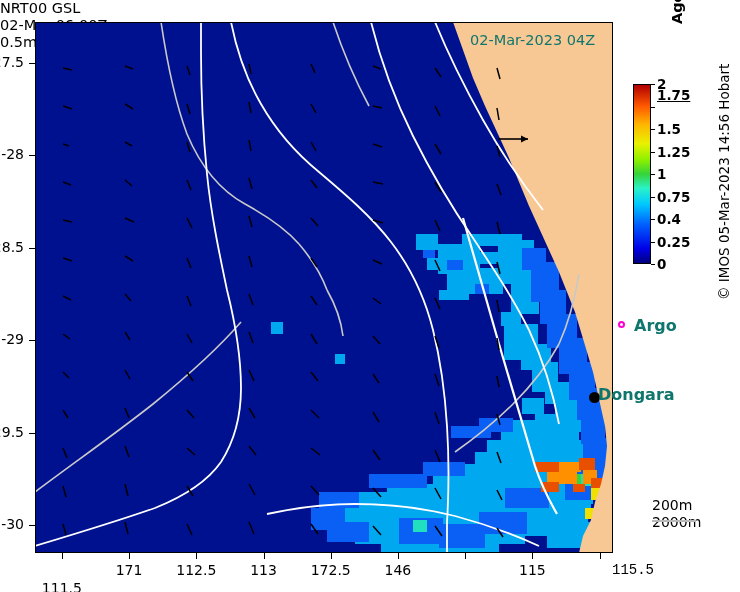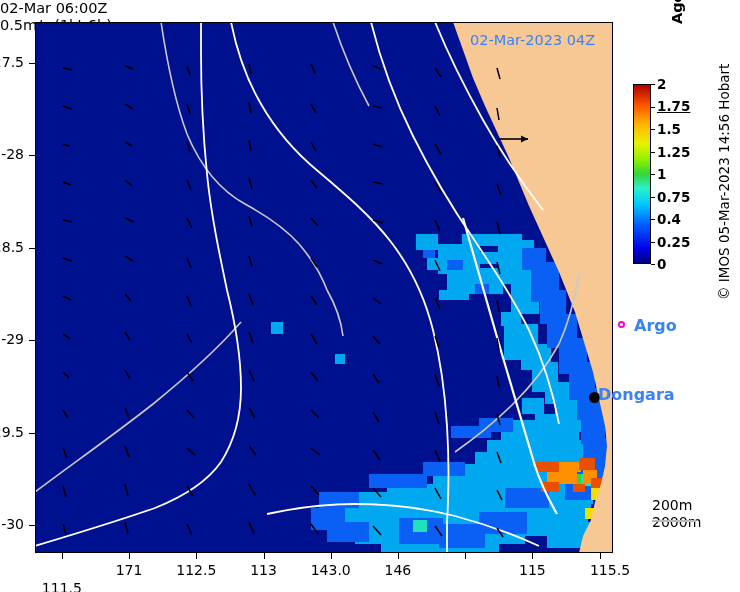--- a/index.html
+++ b/index.html
@@ -31,21 +31,21 @@
   .xlabel{
     position:absolute;top:562px;font-size:14px;color:#000;
     text-align:center;width:70px;
   }
   .ylabel{
     position:absolute;left:-44px;font-size:14px;color:#000;
     text-align:right;width:68px;
   }
 
   
-  .map-text{position:absolute;color:#3b82f6;font-size:14px;white-space:nowrap;}
+  .map-text{position:absolute;color:#0f766e;font-size:14px;white-space:nowrap;}
   #date-stamp{left:470px;top:32px;font-size:14.5px;}
   #vector-key{left:485px;top:79px;line-height:17px;font-size:14.5px;}
   #vector-key div{white-space:nowrap;}
   #ref-arrow{position:absolute;left:498px;top:133px;width:36px;height:12px;}
 
   #argo-label{left:634px;top:316px;font-weight:bold;font-size:16px;}
   #argo-marker{
     position:absolute;left:618px;top:321px;width:7px;height:7px;
     border:2px solid #ff00d0;border-radius:50%;box-sizing:border-box;
     background:transparent;
@@ -340,20 +340,21 @@
           <path d="M 462 506 l 6 9"></path>
       </g>
     </svg>
   </div>
 
   <div id="map-frame"></div>
 
   <div class="map-text" id="date-stamp">02-Mar-2023 04Z</div>
 
   <div id="vector-key">
+    <div>NRT00 GSL</div>
     <div>02-Mar 06:00Z</div>
     <div>0.5m/s (1kt 6h)</div>
   </div>
   <svg id="ref-arrow" viewBox="0 0 36 12">
     <path d="M 0 6 L 30 6" stroke="#000" stroke-width="1.6" fill="none"></path>
     <path d="M 30 6 L 23 2.5 L 23 9.5 Z" fill="#000"></path>
   </svg>
 
   <div id="argo-marker"></div>
   <div class="map-text" id="argo-label">Argo</div>
@@ -380,45 +381,45 @@
   <div id="copyright">© IMOS 05-Mar-2023 14:56 Hobart</div>
 <div class="tick xtick" style="left: 61.8837px;"></div>
     <div class="xlabel" style="left: 26.8837px; margin-top: 18px;">111.5</div>
     <div class="tick xtick" style="left: 129.093px;"></div>
     <div class="xlabel" style="left: 94.093px;">171</div>
     <div class="tick xtick" style="left: 196.302px;"></div>
     <div class="xlabel" style="left: 161.302px;">112.5</div>
     <div class="tick xtick" style="left: 263.512px;"></div>
     <div class="xlabel" style="left: 228.512px;">113</div>
     <div class="tick xtick" style="left: 330.721px;"></div>
-    <div class="xlabel" style="left: 295.721px;">143.0</div>
+    <div class="xlabel" style="left: 295.721px;">172.5</div>
     <div class="tick xtick" style="left: 397.93px;"></div>
     <div class="xlabel" style="left: 362.93px;">146</div>
     <div class="tick xtick" style="left: 465.14px;"></div>
     <div class="xlabel" style="left: 454px; margin-top: 32px;">114.5</div>
     <div class="tick xtick" style="left: 532.349px;"></div>
     <div class="xlabel" style="left: 497.349px;">115</div>
     <div class="tick xtick" style="left: 599.558px;"></div>
-    <div class="xlabel" style="left: 575px;">115.5</div>
+    <div class="xlabel" style="left: 598px; font-family: Liberation Mono, monospace;">115.5</div>
     <div class="tick ytick" style="top: 62.7038px;"></div>
     <div class="ylabel" style="top: 53.7038px;">-27.5</div>
     <div class="tick ytick" style="top: 155.213px;"></div>
     <div class="ylabel" style="top: 146.213px;">-28</div>
     <div class="tick ytick" style="top: 247.721px;"></div>
     <div class="ylabel" style="top: 238.721px;">-28.5</div>
     <div class="tick ytick" style="top: 340.23px;"></div>
     <div class="ylabel" style="top: 331.23px;">-29</div>
     <div class="tick ytick" style="top: 432.739px;"></div>
     <div class="ylabel" style="top: 423.739px;">-29.5</div>
     <div class="tick ytick" style="top: 525.247px;"></div>
     <div class="ylabel" style="top: 516.247px;">-30</div>
     <div class="cbtick" style="top: 84px;"></div>
     <div class="cblabel" style="top: 84px;">2</div>
     <div class="cbtick" style="top: 106.5px;"></div>
-    <div class="cblabel" style="top: 106px; text-decoration: underline;">1.75</div>
+    <div class="cblabel" style="top: 95px; text-decoration: underline;">1.75</div>
     <div class="cbtick" style="top: 129px;"></div>
     <div class="cblabel" style="top: 129px;">1.5</div>
     <div class="cbtick" style="top: 151.5px;"></div>
     <div class="cblabel" style="top: 151.5px;">1.25</div>
     <div class="cbtick" style="top: 174px;"></div>
     <div class="cblabel" style="top: 174px;">1</div>
     <div class="cbtick" style="top: 196.5px;"></div>
     <div class="cblabel" style="top: 196.5px;">0.75</div>
     <div class="cbtick" style="top: 219px;"></div>
     <div class="cblabel" style="top: 219px;">0.4</div>

